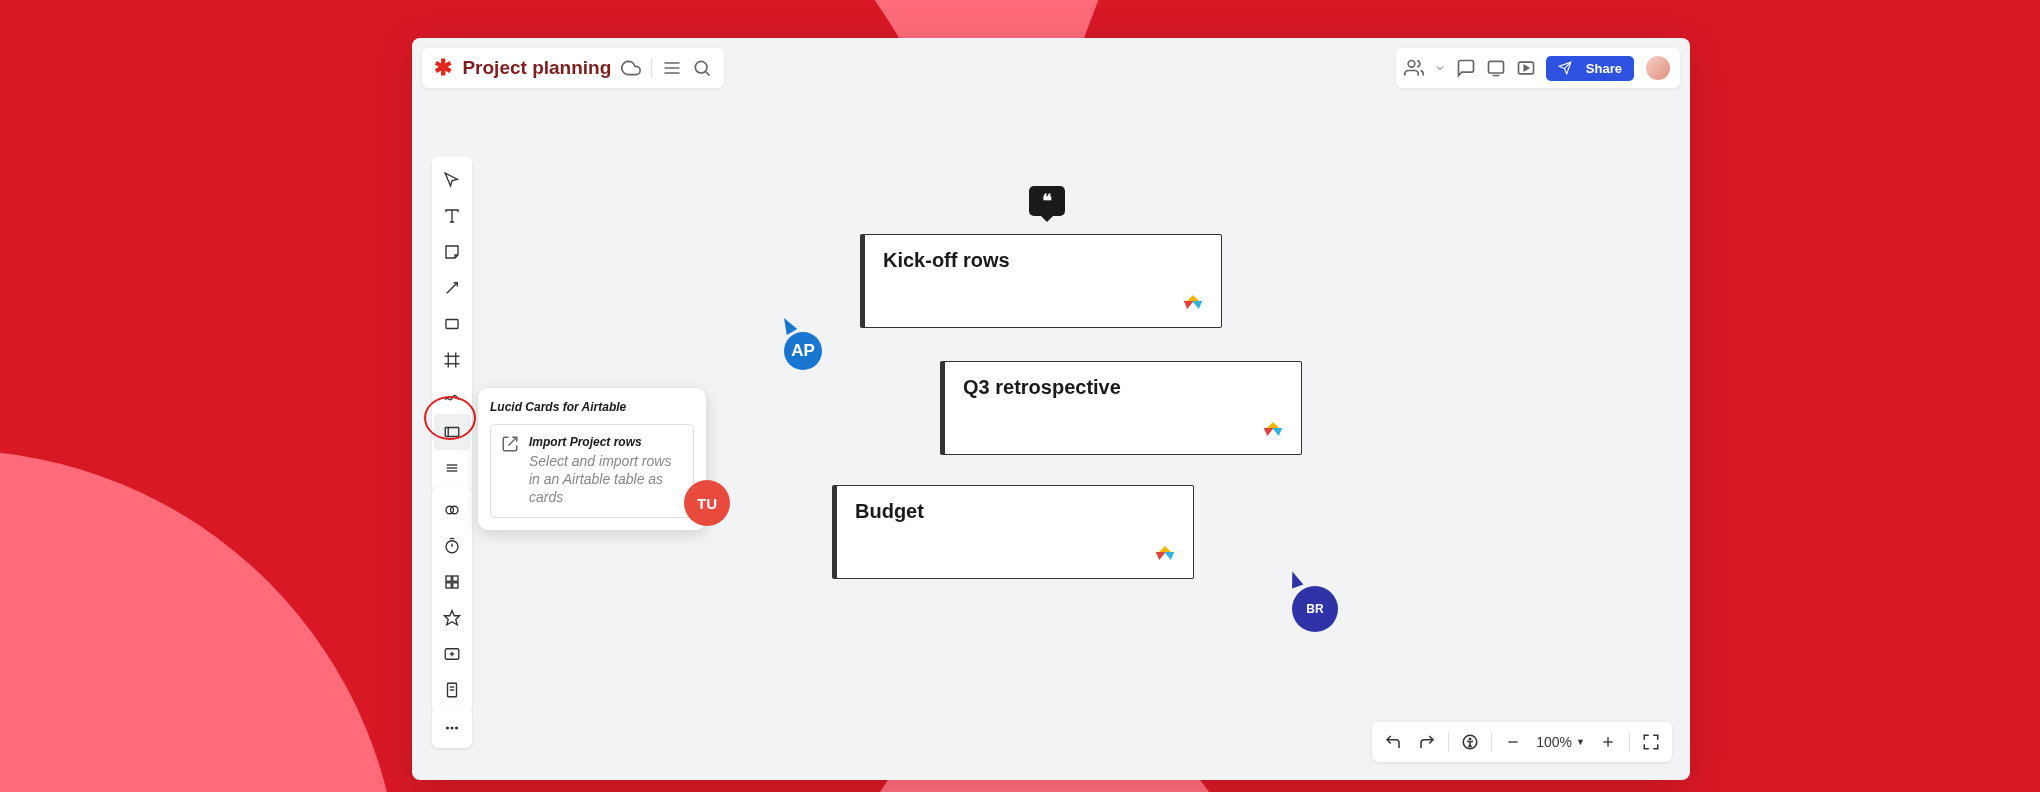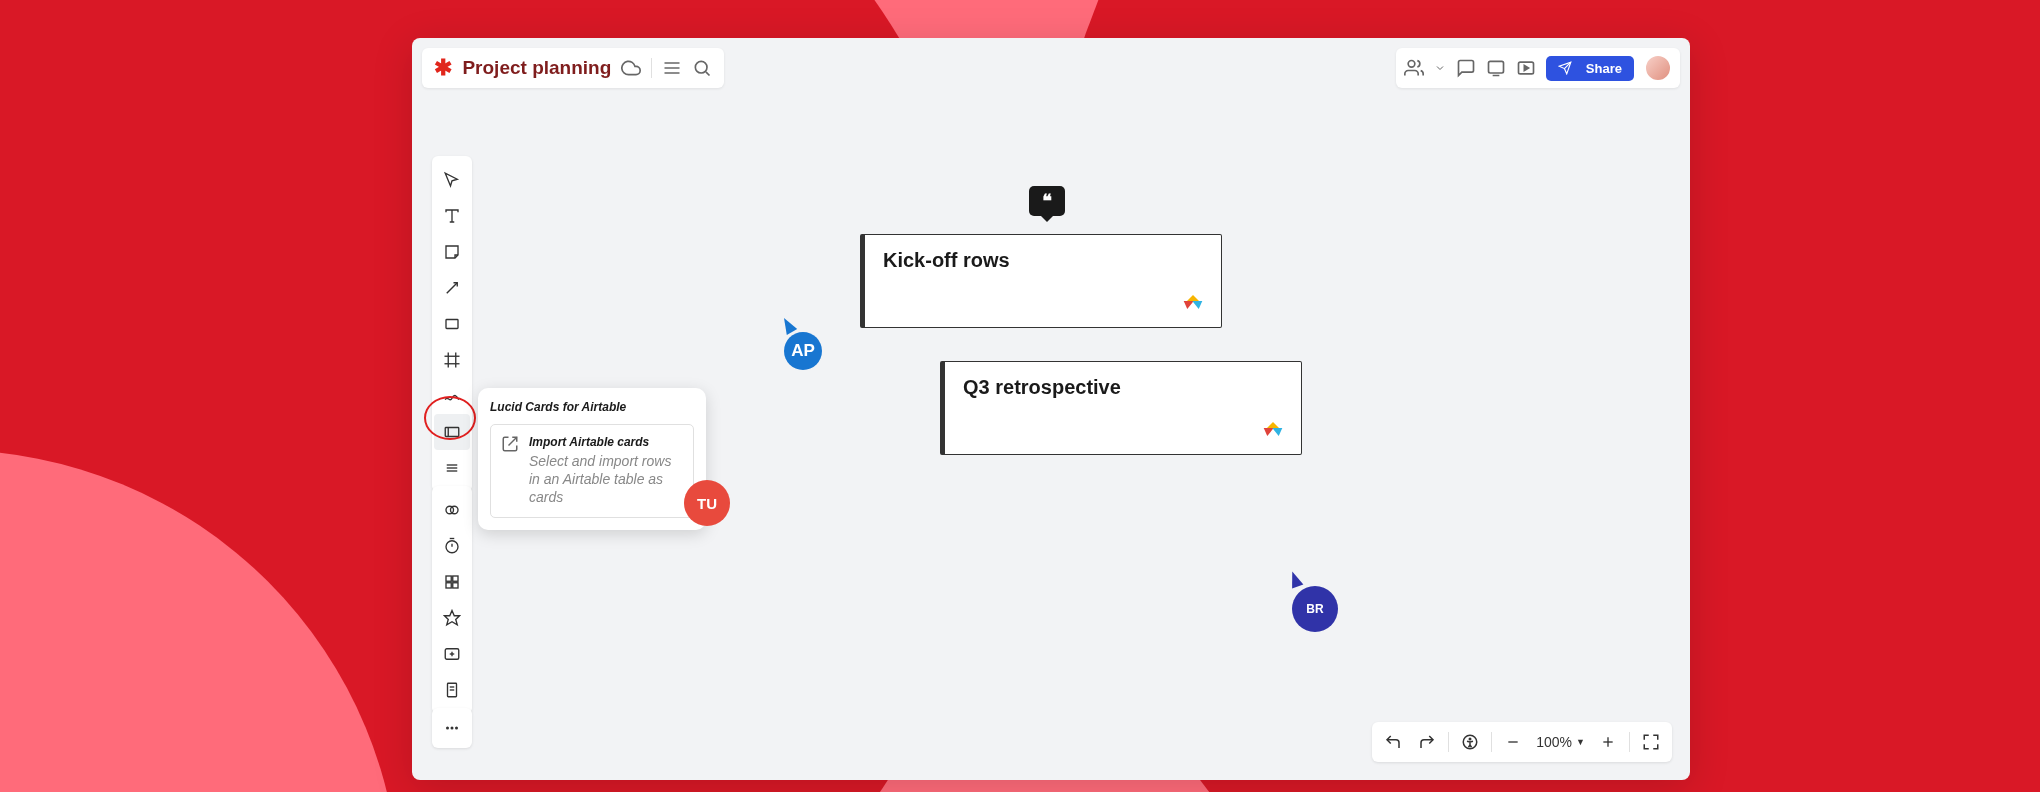--- a/index.html
+++ b/index.html
@@ -420,40 +420,50 @@
     <div class="popover-title">Lucid Cards for Airtable</div>
     <div class="popover-item">
       <span class="popover-item-icon">
         <svg viewBox="0 0 24 24" fill="none" stroke="currentColor" stroke-width="2">
             <path d="M15 3h6v6"></path>
             <path d="M10 14L21 3"></path>
             <path d="M21 14v5a2 2 0 0 1-2 2H5a2 2 0 0 1-2-2V5a2 2 0 0 1 2-2h5"></path>
           </svg>
       </span>
       <div>
-        <div class="popover-item-title">Import Airtable cards</div>
+        <div class="popover-item-title">Import Project rows</div>
         <div class="popover-item-desc">Select and import rows in an Airtable table as cards</div>
       </div>
     </div>
   </div>
 
   <div class="quote-pin">❝</div>
 
   <div class="card" style="left:448px; top:196px;">
     <div class="card-title">Kick-off rows</div>
     <div class="card-icon">
         <div class="airtable-glyph">
           <span class="ag1"></span>
           <span class="ag2"></span>
           <span class="ag3"></span>
         </div>
       </div>
   </div>
   <div class="card" style="left:528px; top:323px;">
     <div class="card-title">Q3 retrospective</div>
+    <div class="card-icon">
+        <div class="airtable-glyph">
+          <span class="ag1"></span>
+          <span class="ag2"></span>
+          <span class="ag3"></span>
+        </div>
+      </div>
+  </div>
+  <div class="card" style="left:420px; top:447px;">
+    <div class="card-title">Budget</div>
     <div class="card-icon">
         <div class="airtable-glyph">
           <span class="ag1"></span>
           <span class="ag2"></span>
           <span class="ag3"></span>
         </div>
       </div>
   </div>
 
   <div class="cursor-pointer ap-cursor"></div>

